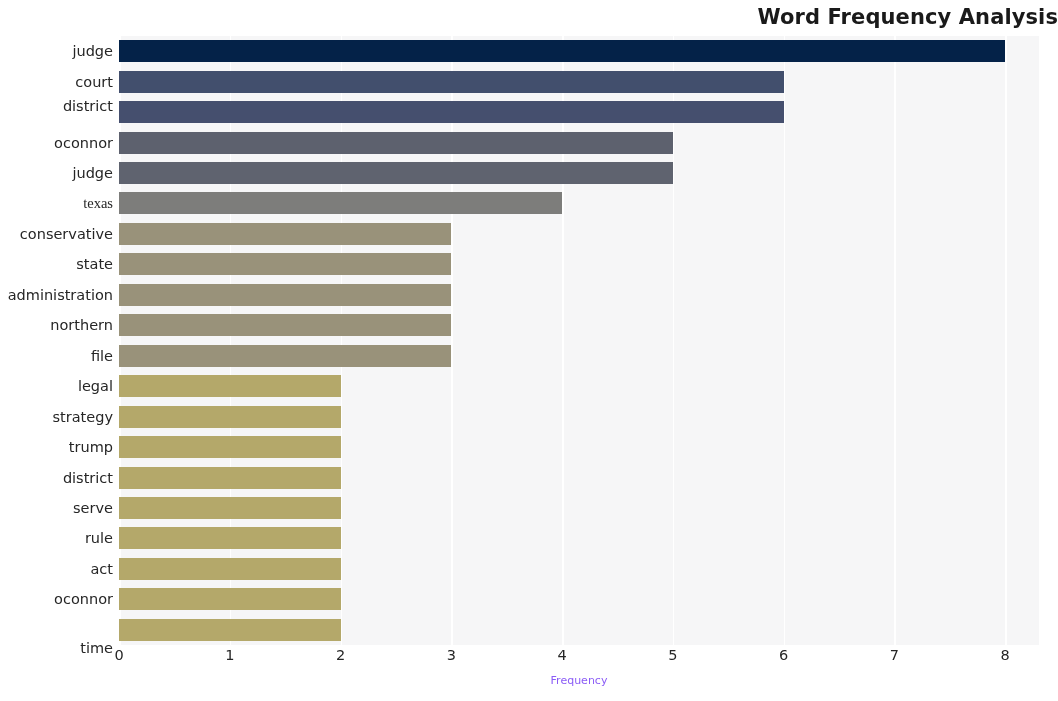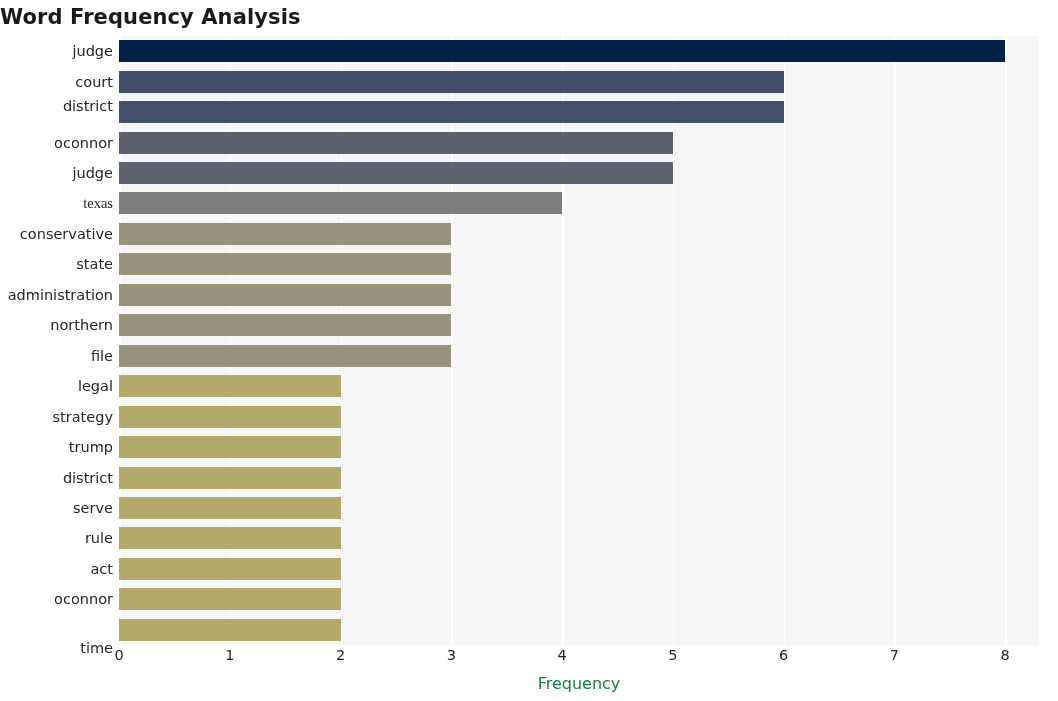--- a/index.html
+++ b/index.html
@@ -21,21 +21,21 @@
     width: 1058px;
     height: 701px;
   }
 
   
   .chart-title {
     position: absolute;
     left: 0;
     top: 5px;
     width: 1058px;
-    text-align: left;
+    text-align: right;
     font-size: 21px;
     font-weight: bold;
     color: #1a1a1a;
     letter-spacing: 0.1px;
   }
 
   
   .plot-area {
     position: absolute;
     left: 119px;
@@ -105,22 +105,22 @@
     font-size: 14.5px;
     color: #262626;
     line-height: 1;
   }
   .xaxis-title {
     position: absolute;
     left: 119px;
     top: 674px;
     width: 920px;
     text-align: center;
-    font-size: 16px;
-    color: #15803d;
+    font-size: 11px;
+    color: #8b5cf6;
   }
 </style>
 </head>
 <body>
 
 <div id="chart-root">
 
   <div class="chart-title">Word Frequency Analysis</div>
 
   <div class="plot-area" style="background: rgb(246, 246, 247);">

